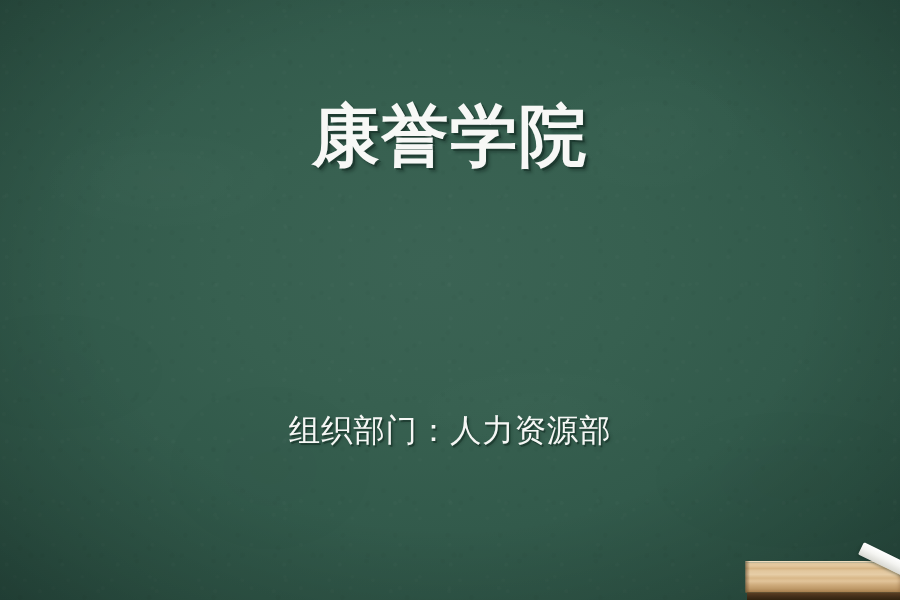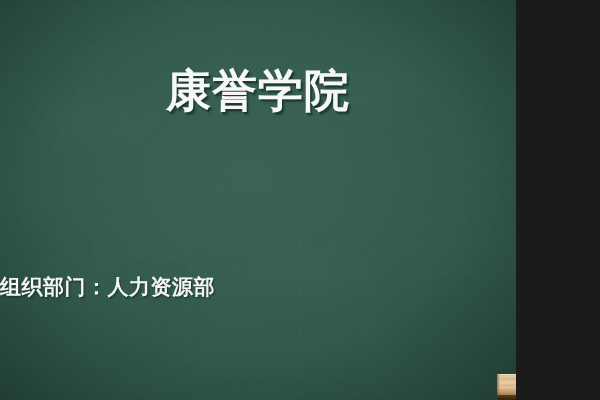--- a/index.html
+++ b/index.html
@@ -3,21 +3,21 @@
 <meta charset="utf-8">
 <title>Slide</title>
 <style>
   html, body {
     margin: 0;
     padding: 0;
     background: #1b1b1b;
   }
   #slide {
     position: relative;
-    width: 516px;
+    width: 600px;
     height: 400px;
     overflow: hidden;
     font-family: "Liberation Sans", "DejaVu Sans", sans-serif;
     background-color: #737373;
   }
 
   
   .board-base {
     position: absolute;
     inset: 0;
@@ -98,24 +98,24 @@
   }
   .title-line-2 {
     font-size: 50px;
     line-height: 62px;
   }
   .subtitle {
     position: absolute;
     left: 0;
     right: 0;
     top: 273px;
-    text-align: left;
+    text-align: center;
     color: #f6f7f5;
     font-size: 21px;
-    font-weight: bold;
+    font-weight: normal;
     letter-spacing: 0.5px;
     text-shadow:
       1px 1px 0 rgba(20,45,36,0.55),
       1.5px 1.5px 2px rgba(15,35,28,0.30);
     white-space: nowrap;
   }
 
   
   .ledge {
     position: absolute;

